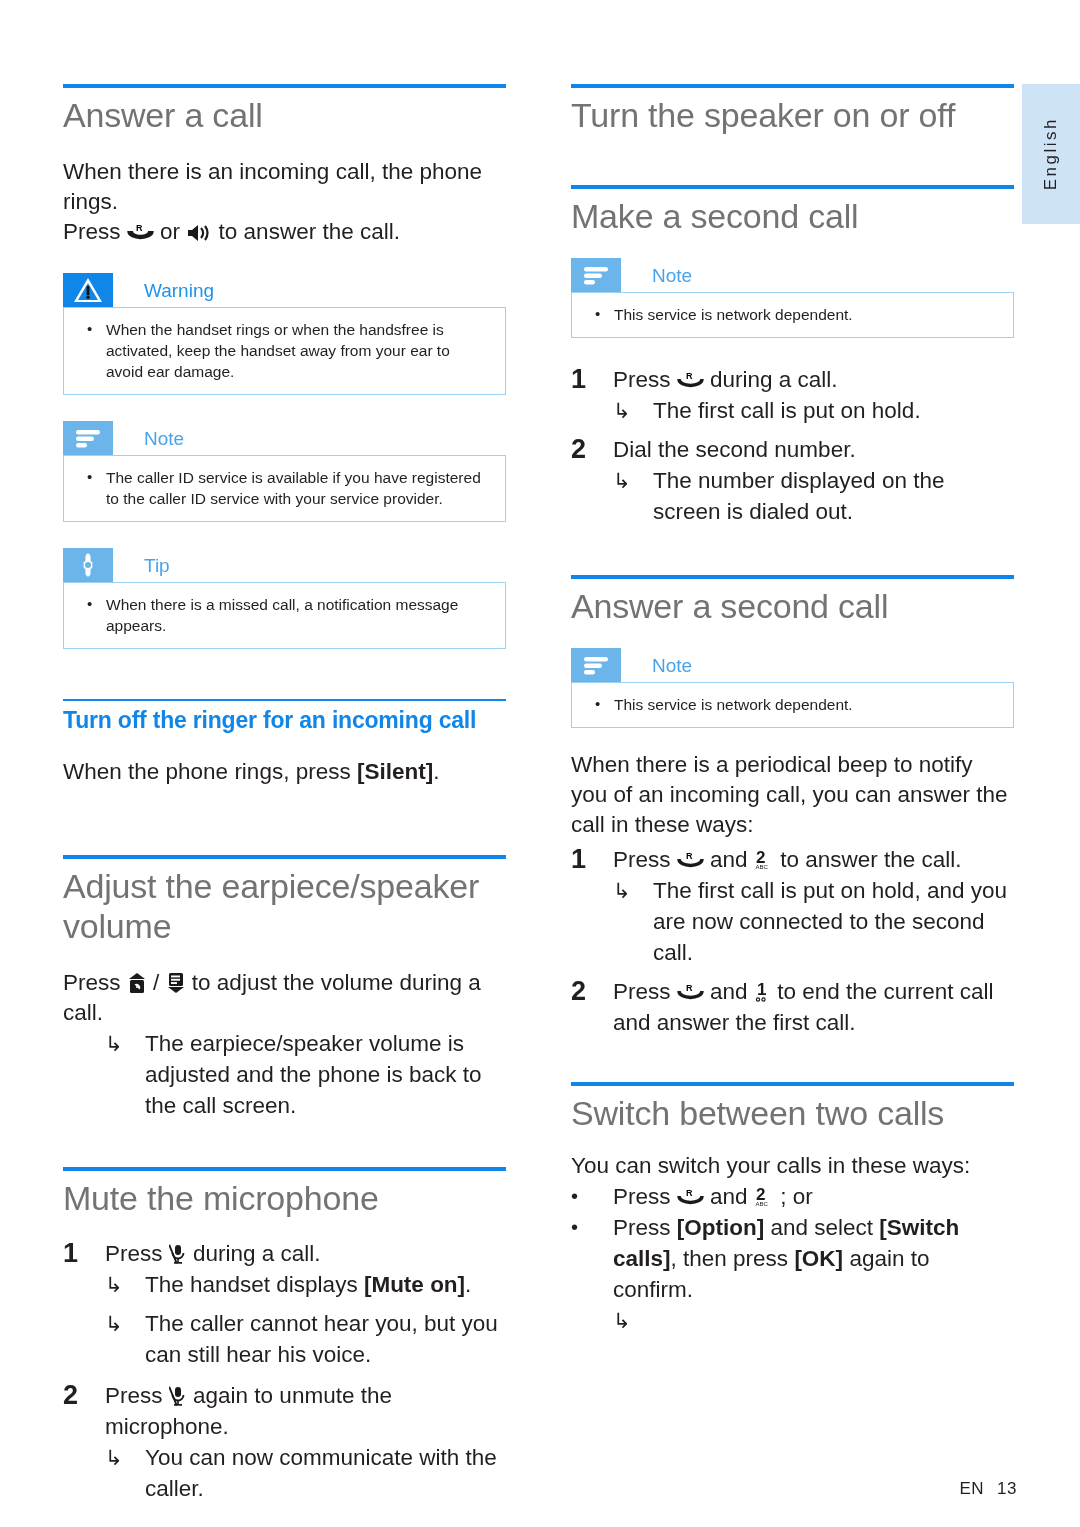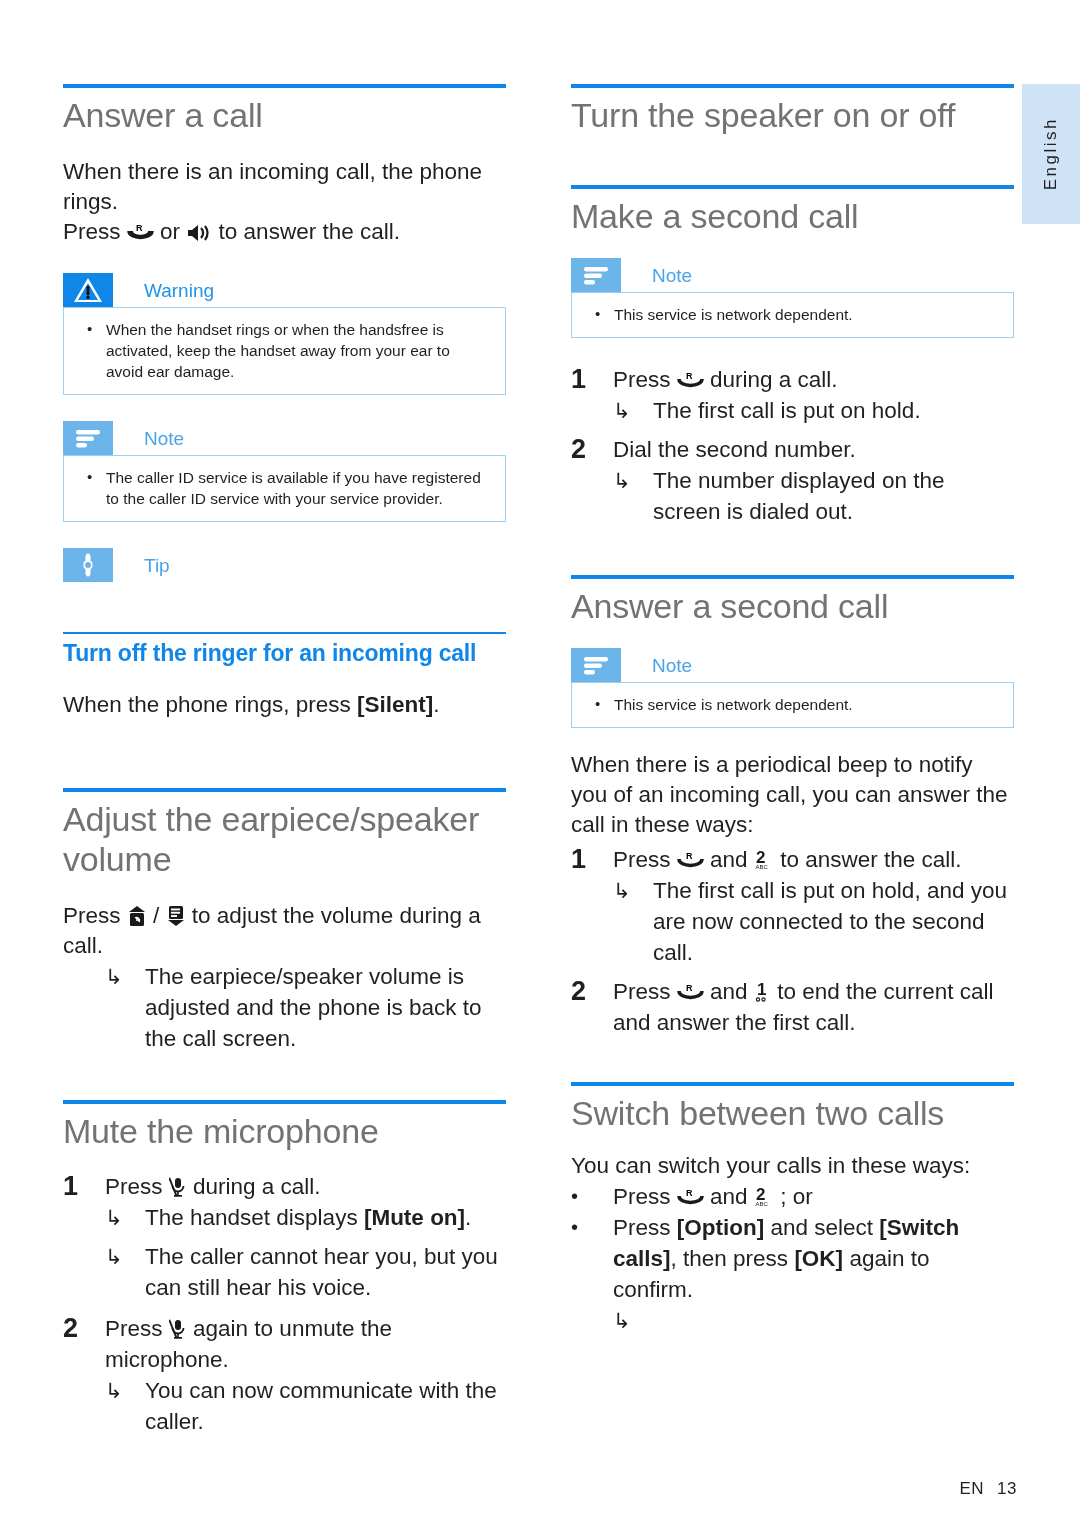--- a/index.html
+++ b/index.html
@@ -290,20 +290,25 @@
                   <ellipse cx="15" cy="19.5" rx="2.6" ry="5"></ellipse>
                   <ellipse cx="15" cy="13" rx="2.6" ry="5" transform="rotate(60 15 13)"></ellipse>
                   <ellipse cx="15" cy="13" rx="2.6" ry="5" transform="rotate(-60 15 13)"></ellipse>
                   <ellipse cx="15" cy="13" rx="2.6" ry="5" transform="rotate(30 15 13)"></ellipse>
                   <ellipse cx="15" cy="13" rx="2.6" ry="5" transform="rotate(-30 15 13)"></ellipse>
                   <circle cx="15" cy="13" r="3" fill="#6cb5ea"></circle>
                 </g>
               </svg>
           </span>
           <span class="callout-title">Tip</span>
+        </div>
+        <div class="callout-body">
+          <ul>
+            <li>When there is a missed call, a notification message appears.</li>
+          </ul>
         </div>
       </div>
     </div>
 
     <div style="margin-top:50px">
       <div class="rule-thin"></div>
       <h2 class="subsection">Turn off the ringer for an incoming call</h2>
       <p class="body"><span>When the phone rings, press </span><span class="b">[Silent]</span><span>.</span></p>
     </div>
 

